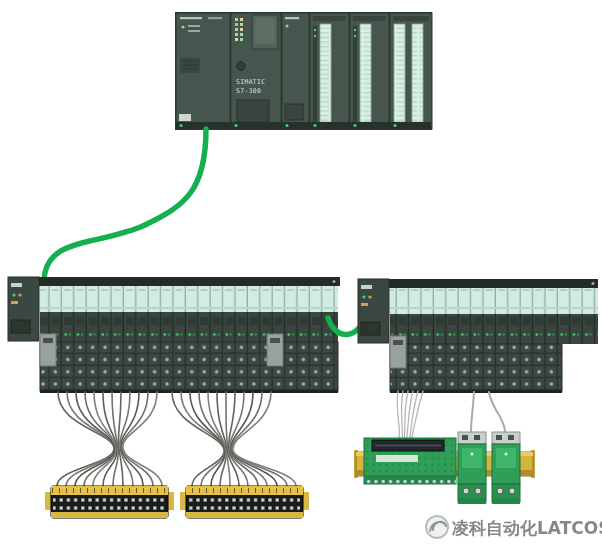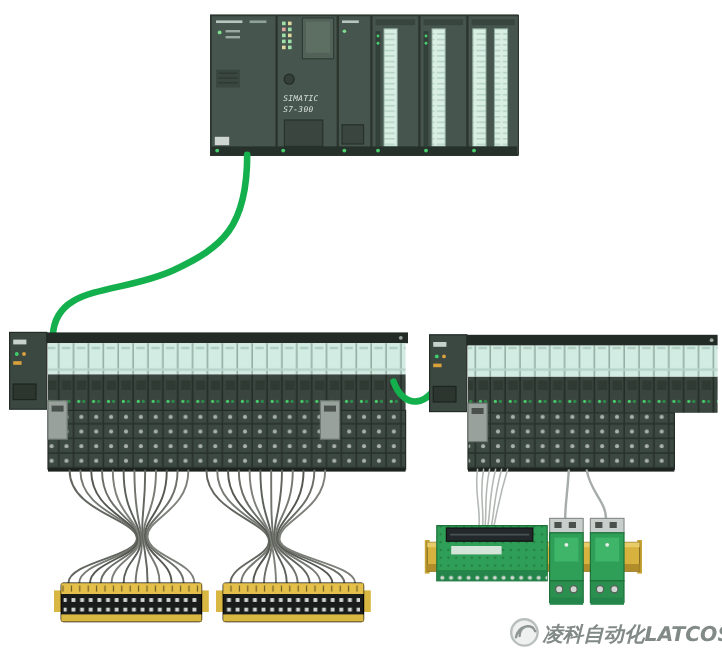--- a/index.html
+++ b/index.html
@@ -1,17 +1,17 @@
 <!DOCTYPE html>
 <html><head>
 <meta charset="utf-8">
 <style>
   html,body{margin:0;padding:0;background:#ffffff;}
   .stage{position:relative;width:602px;height:550px;background:#ffffff;overflow:hidden;
-         font-family:"DejaVu Sans","Liberation Sans",sans-serif;font-style:italic;}
+         font-family:"DejaVu Sans","Liberation Sans",sans-serif;}
   svg{display:block}
   .plc-label{font-family:"DejaVu Sans Mono","Liberation Mono",monospace;font-size:6.5px;fill:#d9e0db;letter-spacing:.3px}
   .wm-text{font-family:"DejaVu Sans","Liberation Sans",sans-serif;font-weight:bold;font-size:17px;fill:#828a88}
   .wire{fill:none;stroke-linecap:round}
 </style>
 </head>
 <body>
 
 <div class="stage">
 <svg width="602" height="550" viewBox="0 0 602 550">

